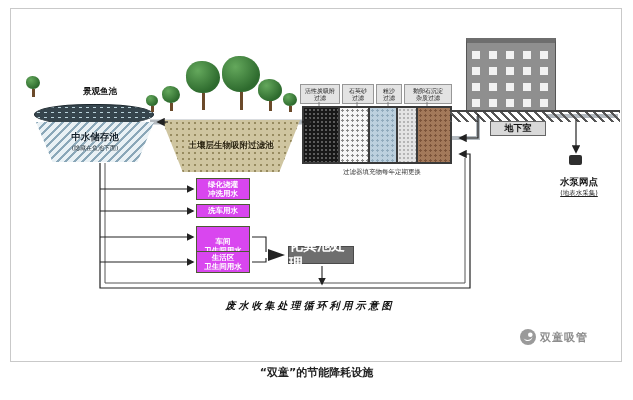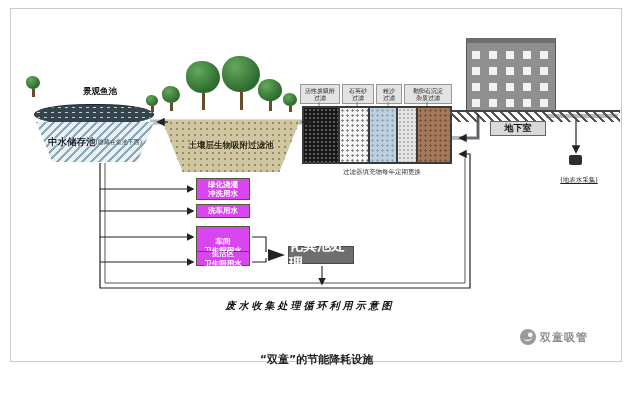--- a/index.html
+++ b/index.html
@@ -20,21 +20,21 @@
   .pond-water{
     left:34px;top:104px;width:118px;height:19px;z-index:2;
     background-color:#36454d;
     background-image:radial-gradient(#b9d2da 1px,transparent 1.4px);
     background-size:7px 5px;border:1px solid #1e2a30;border-radius:50%/55%;
   }
   .storage{
     left:36px;top:122px;width:118px;height:40px;z-index:2;
     clip-path:polygon(0 0,100% 0,86% 100%,14% 100%);
     background:repeating-linear-gradient(135deg,#8aa7b8 0 2px,#e9f1f5 2px 6px);
-    display:flex;flex-direction:row;align-items:center;justify-content:center;text-align:center;
+    display:flex;flex-direction:column;align-items:center;justify-content:center;text-align:center;
   }
   .storage .lbl{font-size:9.5px;font-weight:bold;color:#0d1b26;text-shadow:0 0 2px #fff,0 0 2px #fff;}
   .storage .note{font-size:6px;color:#14242e;text-shadow:0 0 2px #fff;}
 
   
   .soil{
     left:162px;top:120px;width:138px;height:52px;z-index:2;
     clip-path:polygon(0 0,100% 0,85% 100%,15% 100%);
     background-color:#cfc5a0;
     background-image:radial-gradient(#978b60 1px,transparent 1.3px);
@@ -102,21 +102,21 @@
     left:288px;top:246px;width:66px;height:18px;z-index:4;box-sizing:border-box;
     background:#6e6e6e;border:1px solid #4a4a4a;color:#fff;font-weight:bold;font-size:14px;
     display:flex;align-items:center;justify-content:center;
   }
 
   .title{left:110px;top:299px;width:400px;text-align:center;font-size:10px;font-weight:bold;letter-spacing:3px;z-index:4;font-style:italic;}
 
   .logo{left:520px;top:329px;z-index:4;display:flex;align-items:center;gap:4px;}
   .logo .txt{font-size:11px;color:#8e8e8e;font-weight:bold;letter-spacing:1px;}
 
-  .caption{left:0;top:352px;width:633px;text-align:center;font-size:11px;font-weight:bold;color:#222;z-index:4;}
+  .caption{left:0;top:365px;width:633px;text-align:center;font-size:11px;font-weight:bold;color:#222;z-index:4;}
 </style>
 </head>
 <body>
 
 <div class="abs frame"></div>
 
 <svg id="pipes-under" class="abs overlay">
   <path d="M150 122 H306" stroke="#b3bac0" stroke-width="5" fill="none"></path>
   <path d="M452 138 H478 V116" stroke="#b3bac0" stroke-width="4" fill="none"></path>
   <path d="M546 116 H618" stroke="#b3bac0" stroke-width="4" fill="none"></path>
@@ -178,29 +178,30 @@
 过滤</div>
 <div class="abs filter-tag" style="left:404px;top:84px;width:46px;height:18px;">鹅卵石沉淀
 杂质过滤</div>
 <div class="abs filter-note">过滤器填充物每年定期更换</div>
 
 <div class="abs building"></div>
 <div class="abs ground"></div>
 <div class="abs basement">地下室</div>
 <div class="abs pump-icon"></div>
 <div class="abs pump-label">
+  <div class="lbl">水泵网点</div>
   <div class="note">(地表水采集)</div>
 </div>
 
 <div class="abs use-box" style="top:178px;height:22px;">绿化浇灌
 冲洗用水</div>
 <div class="abs use-box" style="top:204px;height:14px;">洗车用水</div>
 <div class="abs use-box" style="top:226px;height:40px;">车间
 卫生间用水</div>
-<div class="abs use-box" style="top:251px;height:15px;">生活区
+<div class="abs use-box" style="top:251px;height:22px;">生活区
 卫生间用水</div>
 <div class="abs septic">化粪池处理</div>
 
 <svg id="flow-over" class="abs overlay">
   <defs>
     <marker id="arr" viewBox="0 0 10 10" refX="8" refY="5" markerWidth="7" markerHeight="7" orient="auto-start-reverse">
       <path d="M0 0 L10 5 L0 10 z" fill="#222"></path>
     </marker>
   </defs>
 

